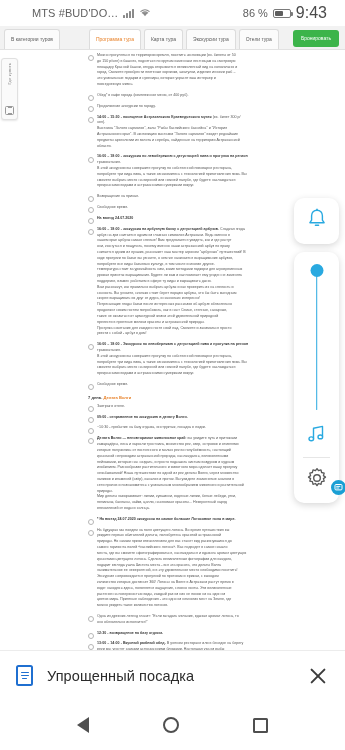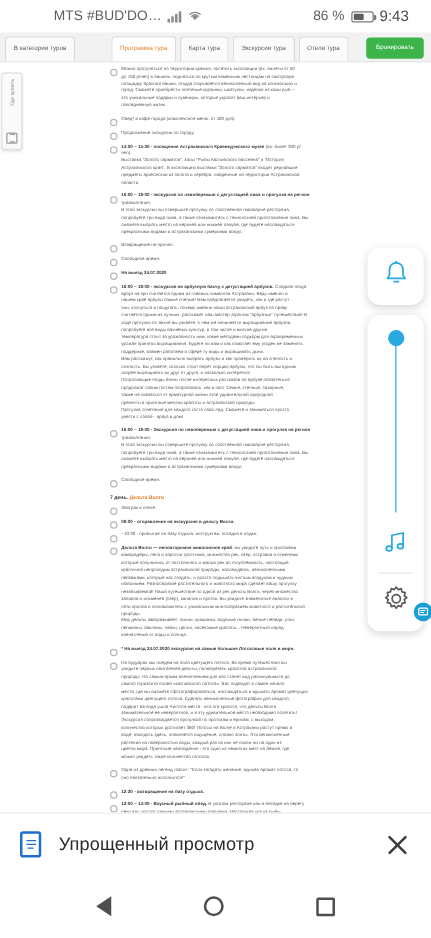--- a/index.html
+++ b/index.html
@@ -28,37 +28,37 @@
     display: flex;
     align-items: center;
     padding: 0 10px;
     font-size: 11px;
     color: #6e6e6e;
   }
   .sb-left {
     display: flex;
     align-items: center;
     gap: 5px;
-    margin-left: 33px;
+    margin-left: 22px;
   }
   .sb-carrier {
     font-size: 11px;
     color: #5f5f5f;
     letter-spacing: 0.1px;
     white-space: nowrap;
   }
   .sb-spacer { flex: 1; }
   .sb-right {
     display: flex;
     align-items: center;
     gap: 5px;
     margin-right: 8px;
   }
   .sb-batt-pct { font-size: 11px; color: #5f5f5f; }
-  .sb-time { font-size: 12px; color: #4a4a4a; }
+  .sb-time { font-size: 16px; color: #4a4a4a; }
 
   .icon-signal {
     display: inline-flex;
     align-items: flex-end;
     gap: 1px;
     height: 10px;
   }
   .icon-signal i {
     display: block;
     width: 2px;
@@ -598,21 +598,21 @@
       </span>
     </div>
   </div>
 
   <div class="simplebar">
     <span class="simple-icon">
         <i></i>
         <i></i>
         <i class="s"></i>
       </span>
-    <span class="simple-label">Упрощенный просмотр</span>
+    <span class="simple-label">Упрощенный посадка</span>
     <span class="close-x"></span>
   </div>
 
   <div class="navbar">
     <span class="nav-back"></span>
     <span class="nav-home"></span>
     <span class="nav-recent"></span>
   </div>
 
 </div>

